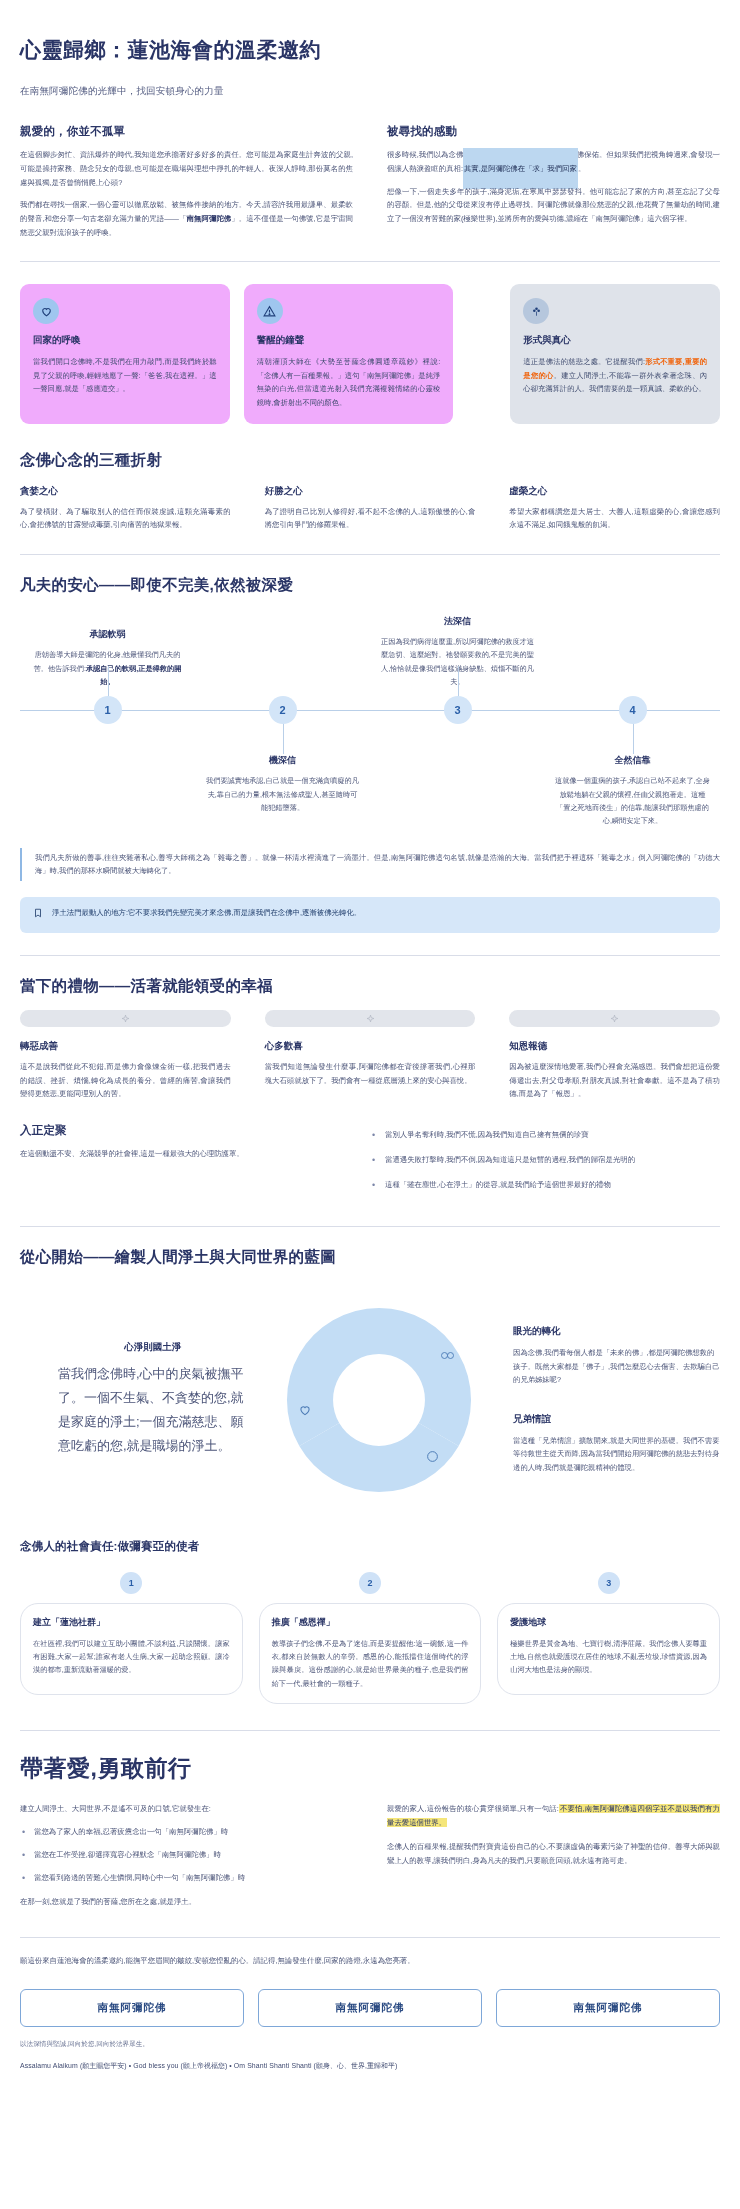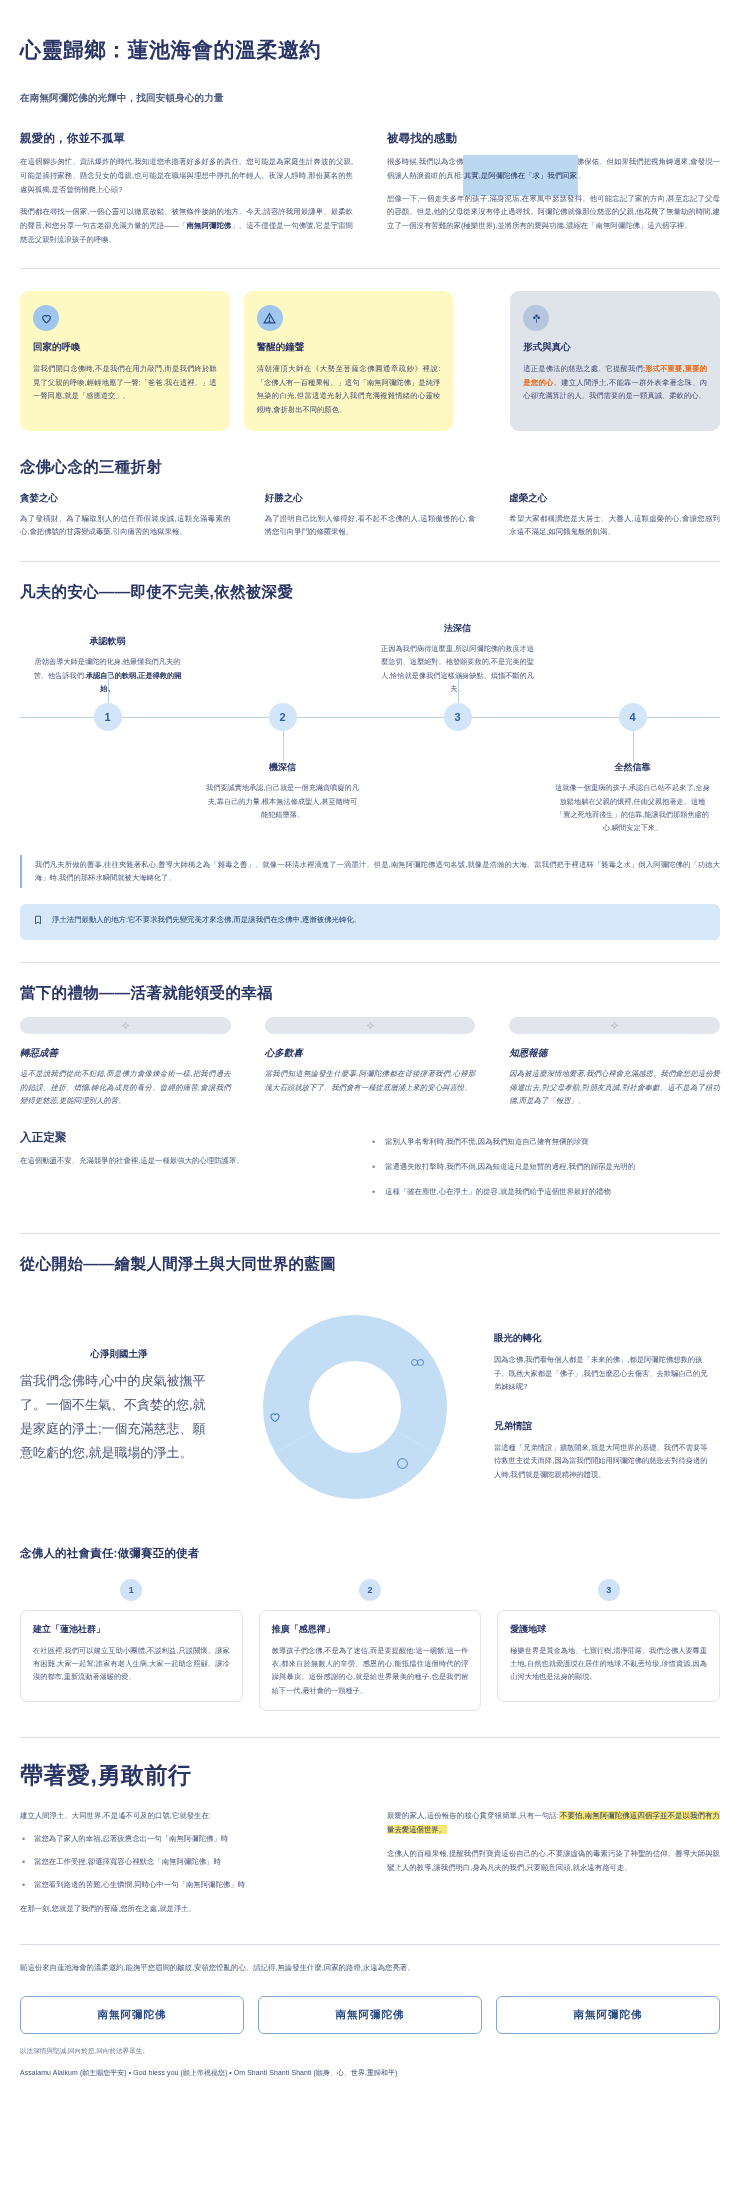--- a/index.html
+++ b/index.html
@@ -16,23 +16,22 @@
     font-size: 21px;
     font-weight: 700;
     color: #2a3566;
     letter-spacing: .5px;
     margin: 36px 0 0 0;
     line-height: 1.3;
   }
   .subtitle {
     font-size: 9.5px;
     color: #50597f;
-    margin-top: 29px;
+    margin-top: 22px;
     letter-spacing: .2px;
-    font-weight: bold;
   }
 
   h2.sec {
     font-size: 15.5px;
     font-weight: 700;
     color: #2a3566;
     letter-spacing: .3px;
     margin: 0 0 14px 0;
     line-height: 1.3;
   }
@@ -78,21 +77,21 @@
 
   
   .cards3 {
     display: flex;
     gap: 14px;
     margin-top: 22px;
   }
   .card {
     flex: 1;
     min-width: 0;
-    background: #fef9c3;
+    background: #f0abfc;
     border-radius: 9px;
     padding: 14px 13px 15px 13px;
   }
   .card.grey { background: #dfe3ea; margin-left: 43px; }
   .card-icon {
     width: 26px; height: 26px;
     border-radius: 50%;
     background: #9fc6ef;
     display: flex; align-items: center; justify-content: center;
     margin-bottom: 10px;
@@ -151,21 +150,21 @@
     margin-top: 16px;
     background: #d6e7f9;
     border-radius: 6px;
     padding: 10px 13px;
     display: flex; align-items: flex-start; gap: 9px;
   }
   .note-bar svg { width: 10px; height: 10px; flex: 0 0 auto; margin-top: 1px; }
   .note-bar span { font-size: 7.4px; line-height: 1.7; color: #23406e; }
 
   
-  .gift-row { display: flex; gap: 34px; margin-top: 4px; font-style: italic; }
+  .gift-row { display: flex; gap: 34px; margin-top: 4px; }
   .gift { flex: 1; min-width: 0; }
   .gift-bar {
     height: 17px;
     border-radius: 9px;
     background: #e2e5eb;
     margin-bottom: 13px;
     display: flex; align-items: center; justify-content: center;
   }
   .gift-bar svg { width: 9px; height: 9px; opacity: .55; }
 
@@ -175,21 +174,21 @@
   ul.bullets li {
     font-size: 7.4px; line-height: 1.6; color: #4b5478;
     padding-left: 15px; position: relative; margin-bottom: 13px;
   }
   ul.bullets li::before {
     content: "•"; position: absolute; left: 2px; top: -1px; color: #7b86a8; font-size: 9px;
   }
 
   
   .donut-sec { display: flex; align-items: center; margin-top: 18px; gap: 0; }
-  .donut-left { width: 210px; padding-right: 12px; }
+  .donut-left { width: 210px; padding-right: 12px; margin-left: 38px; }
   .donut-mid { width: 250px; display: flex; align-items: center; justify-content: center; position: relative; }
   .donut-right { width: 230px; padding-left: 14px; }
   .donut-left h4, .donut-right h4 { font-size: 9.5px; font-weight: 700; color: #2a3566; margin-bottom: 8px; }
   .donut-left { text-align: center; }
   .donut-left p { font-size: 13px; line-height: 1.85; color: #4b5478; text-align: left; }
   .donut-right p { font-size: 7.3px; line-height: 1.85; color: #4b5478; }
   .donut-right .blk { margin-bottom: 26px; }
   .donut-right .blk:last-child { margin-bottom: 0; }
   .donut-svg { width: 230px; height: 230px; }
   .donut-icon { position: absolute; }
@@ -200,21 +199,21 @@
   .step { flex: 1; min-width: 0; }
   .step-num {
     width: 22px; height: 22px; border-radius: 50%;
     background: #cfe2f7; color: #2a5fa8;
     font-size: 9px; font-weight: 700;
     display: flex; align-items: center; justify-content: center;
     margin: 0 auto 9px auto;
   }
   .step-card {
     border: 1px solid #dfe3ec;
-    border-radius: 7px;
+    border-radius: 18px;
     padding: 12px 12px 13px 12px;
     min-height: 92px;
   }
   .step-card h4 { font-size: 9px; font-weight: 700; color: #2a3566; margin-bottom: 8px; }
   .step-card p { font-size: 7.2px; line-height: 1.85; color: #4b5478; text-align: justify; }
   .steps-line { position: absolute; top: 11px; left: 12%; right: 12%; border-top: 1px solid #e0e5ee; z-index: -1; }
 
   
   h2.final {
     font-size: 23px; font-weight: 700; color: #2a3566;

